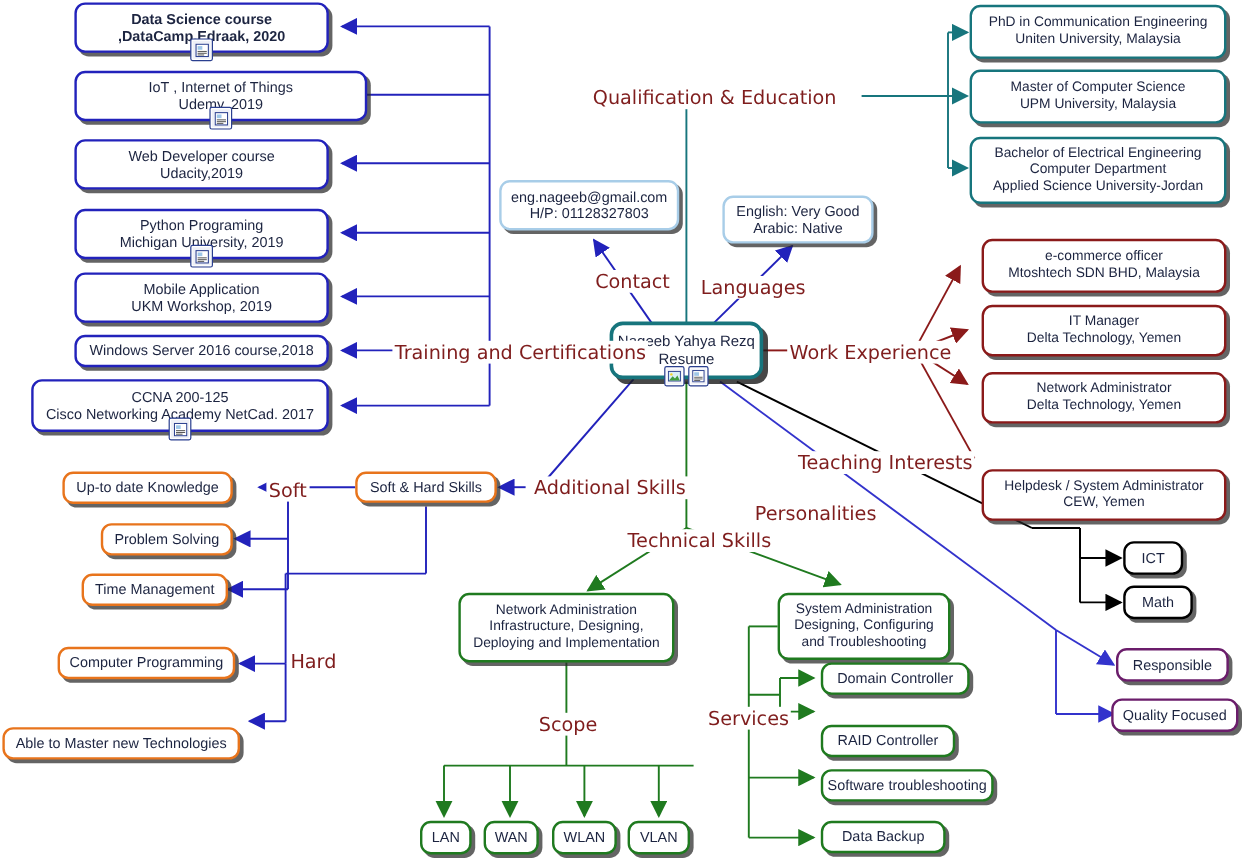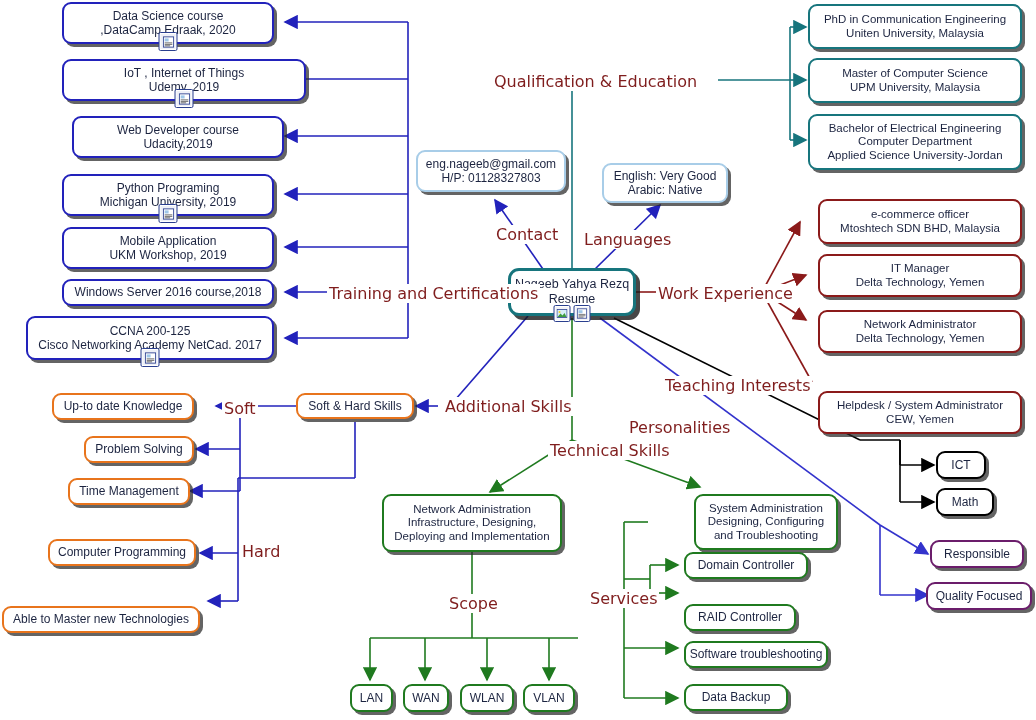--- a/index.html
+++ b/index.html
@@ -183,21 +183,21 @@
   </svg>
 
   <div class="edge-label" style="left:492px;top:72px;">Qualification &amp; Education</div>
   <div class="edge-label" style="left:494px;top:225px;">Contact</div>
   <div class="edge-label" style="left:582px;top:230px;">Languages</div>
   <div class="edge-label" style="left:327px;top:284px;">Training and Certifications</div>
   <div class="edge-label" style="left:656px;top:284px;">Work Experience</div>
   <div class="edge-label" style="left:663px;top:376px;">Teaching Interests</div>
   <div class="edge-label" style="left:443px;top:397px;">Additional Skills</div>
   <div class="edge-label" style="left:627px;top:418px;">Personalities</div>
-  <div class="edge-label" style="left:548px;top:441px;">Technical Skills</div>
+  <div class="edge-label" style="left:521px;top:441px;">Technical Skills</div>
   <div class="edge-label" style="left:222px;top:399px;">Soft</div>
   <div class="edge-label" style="left:240px;top:542px;">Hard</div>
   <div class="edge-label" style="left:447px;top:594px;">Scope</div>
   <div class="edge-label" style="left:588px;top:589px;">Services</div>
 
   <div class="node center-node" style="left:508px;top:268px;width:128px;height:48px;font-size:12.5px;">
     <span class="ln">Nageeb Yahya Rezq</span>
     <span class="ln">Resume</span>
     <span class="center-icons">
       <span class="mini-ico">
@@ -212,21 +212,21 @@
             <rect x="0.8" y="0.8" width="9.4" height="9.4" fill="#ffffff" stroke="#2a3f8f" stroke-width="0.8"></rect>
             <rect x="2" y="2.2" width="4" height="3" fill="#9fc7e8"></rect>
             <line x1="2" y1="6.4" x2="9" y2="6.4" stroke="#444" stroke-width="0.7"></line>
             <line x1="2" y1="7.8" x2="9" y2="7.8" stroke="#444" stroke-width="0.7"></line>
             <line x1="2" y1="9.1" x2="7" y2="9.1" stroke="#444" stroke-width="0.7"></line>
           </svg>
       </span>
     </span>
   </div>
 
-  <div class="node t-blue" style="left:62px;top:2px;width:212px;height:42px;font-size:12px;">
+  <div class="node t-blue" style="left:62px;top:2px;width:212px;height:42px;font-size:12px;font-weight:bold;">
     <span class="ln">Data Science course</span>
     <span class="ln">,DataCamp,Edraak, 2020</span>
     <span class="doc-ico">
         <svg width="12" height="12" viewBox="0 0 11 11">
           <rect x="0.8" y="0.8" width="9.4" height="9.4" fill="#fff" stroke="#2a3f8f" stroke-width="0.8"></rect>
           <rect x="2" y="2.2" width="3.6" height="2.8" fill="#9fc7e8"></rect>
           <line x1="2" y1="6.3" x2="9" y2="6.3" stroke="#444" stroke-width="0.7"></line>
           <line x1="2" y1="7.7" x2="9" y2="7.7" stroke="#444" stroke-width="0.7"></line>
           <line x1="2" y1="9" x2="7" y2="9" stroke="#444" stroke-width="0.7"></line>
         </svg>
@@ -238,21 +238,21 @@
     <span class="doc-ico">
         <svg width="12" height="12" viewBox="0 0 11 11">
           <rect x="0.8" y="0.8" width="9.4" height="9.4" fill="#fff" stroke="#2a3f8f" stroke-width="0.8"></rect>
           <rect x="2" y="2.2" width="3.6" height="2.8" fill="#9fc7e8"></rect>
           <line x1="2" y1="6.3" x2="9" y2="6.3" stroke="#444" stroke-width="0.7"></line>
           <line x1="2" y1="7.7" x2="9" y2="7.7" stroke="#444" stroke-width="0.7"></line>
           <line x1="2" y1="9" x2="7" y2="9" stroke="#444" stroke-width="0.7"></line>
         </svg>
       </span>
   </div>
-  <div class="node t-blue" style="left:72px;top:116px;width:212px;height:42px;font-size:12px;">
+  <div class="node t-blue" style="left:62px;top:116px;width:212px;height:42px;font-size:12px;">
     <span class="ln">Web Developer course</span>
     <span class="ln">Udacity,2019</span>
   </div>
   <div class="node t-blue" style="left:62px;top:174px;width:212px;height:42px;font-size:12px;">
     <span class="ln">Python Programing</span>
     <span class="ln">Michigan University, 2019</span>
     <span class="doc-ico">
         <svg width="12" height="12" viewBox="0 0 11 11">
           <rect x="0.8" y="0.8" width="9.4" height="9.4" fill="#fff" stroke="#2a3f8f" stroke-width="0.8"></rect>
           <rect x="2" y="2.2" width="3.6" height="2.8" fill="#9fc7e8"></rect>
@@ -369,21 +369,21 @@
   <div class="node t-green" style="left:403px;top:684px;width:46px;height:28px;font-size:12px;">
     <span class="ln">WAN</span>
   </div>
   <div class="node t-green" style="left:460px;top:684px;width:54px;height:28px;font-size:12px;">
     <span class="ln">WLAN</span>
   </div>
   <div class="node t-green" style="left:523px;top:684px;width:52px;height:28px;font-size:12px;">
     <span class="ln">VLAN</span>
   </div>
 
-  <div class="node t-green" style="left:648px;top:494px;width:144px;height:56px;font-size:11.5px;margin-left:46px;">
+  <div class="node t-green" style="left:648px;top:494px;width:144px;height:56px;font-size:11.5px;">
     <span class="ln">System Administration</span>
     <span class="ln">Designing, Configuring</span>
     <span class="ln">and Troubleshooting</span>
   </div>
 
   <div class="node t-green" style="left:684px;top:552px;width:124px;height:27px;font-size:12px;">
     <span class="ln">Domain Controller</span>
   </div>
   <div class="node t-green" style="left:684px;top:604px;width:112px;height:27px;font-size:12px;">
     <span class="ln">RAID Controller</span>

